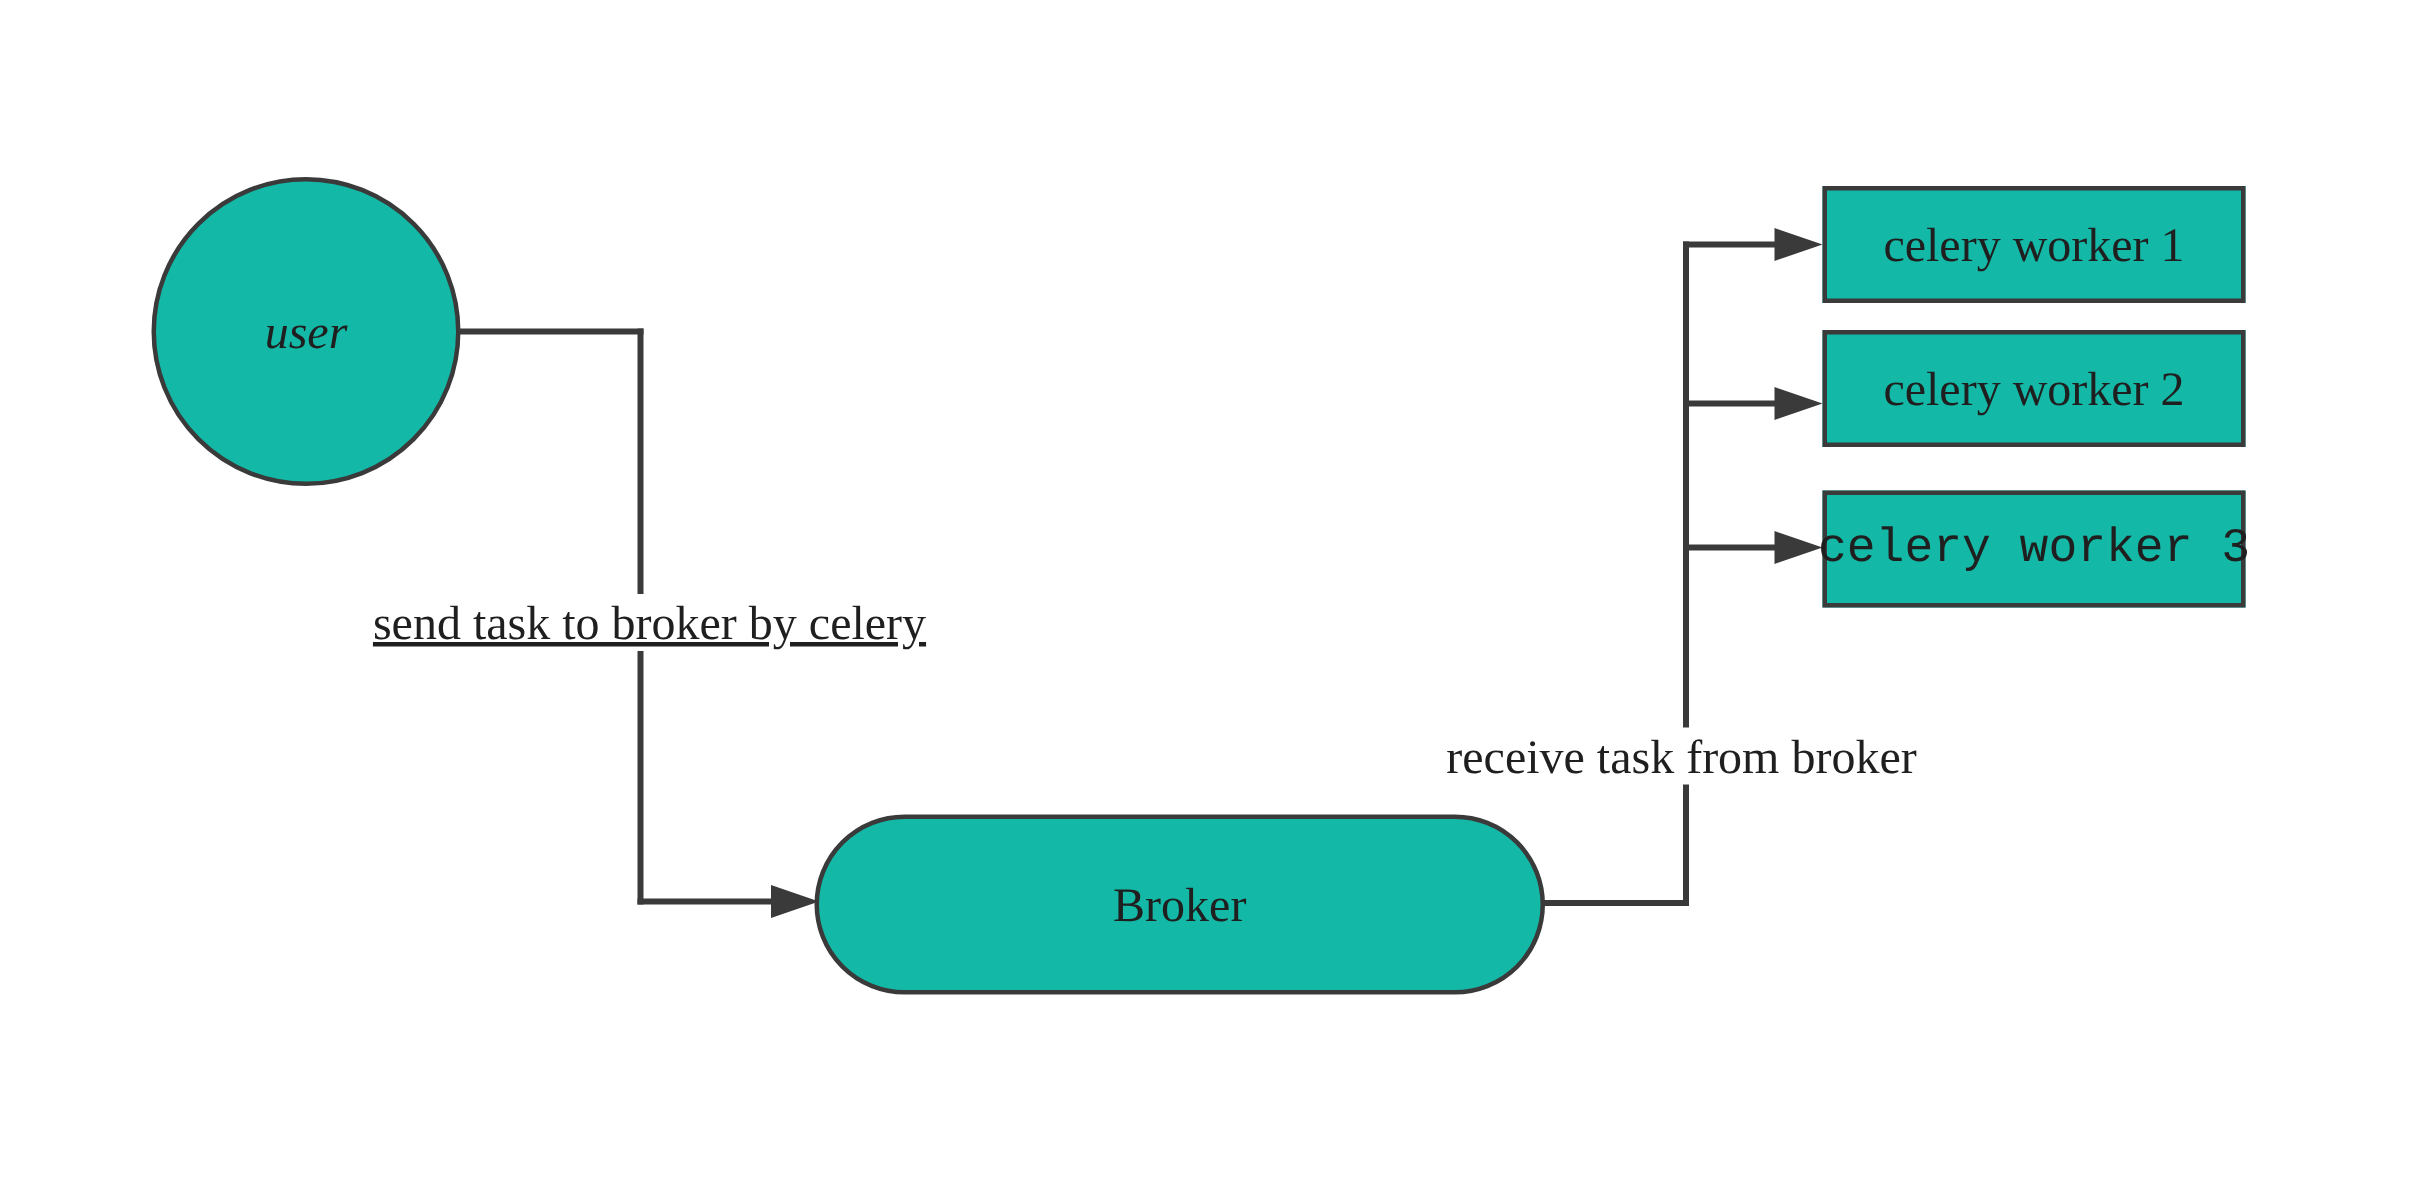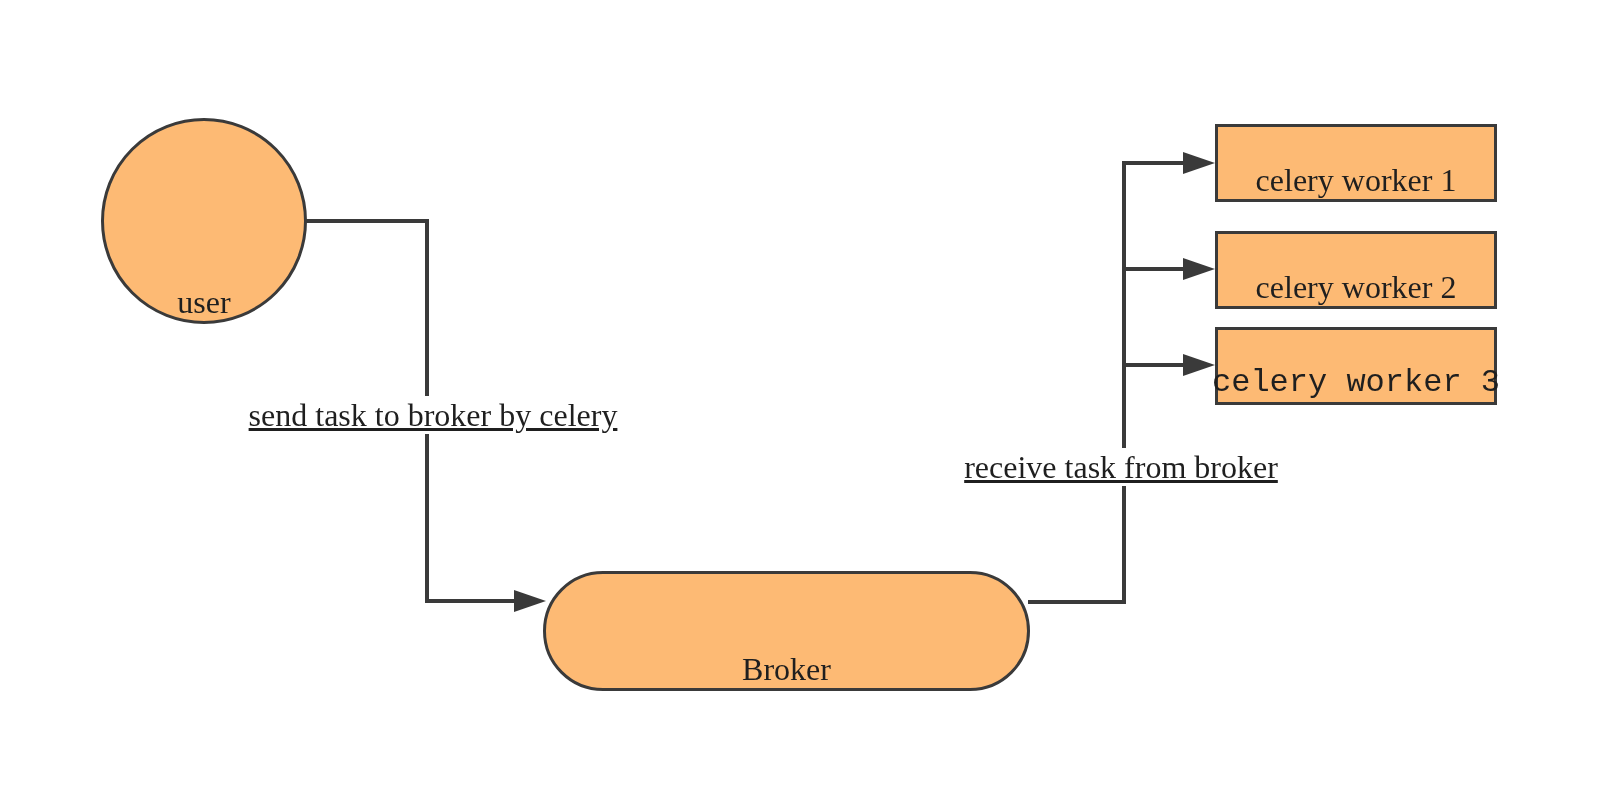--- a/index.html
+++ b/index.html
@@ -34,50 +34,50 @@
     height: 0;
     border-top: 11px solid transparent;
     border-bottom: 11px solid transparent;
     border-left: 32px solid #3a3a3a;
   }
   
   .node {
     position: absolute;
     box-sizing: content-box;
     border: 3px solid #3a3a3a;
-    background: #fdba74;
+    background: #14b8a6;
     display: flex;
     flex-direction: column;
     align-items: center;
-    justify-content: flex-end;
+    justify-content: center;
     text-align: center;
     font-size: 32px;
     line-height: 38px;
     white-space: nowrap;
   }
   .circle { border-radius: 50%; }
-  .stadium { border-radius: 60px; margin-top: 28px; }
+  .stadium { border-radius: 60px; }
   
   .edge-label {
     position: absolute;
     transform: translate(-50%, -50%);
     background: #ffffff;
     padding: 2px 8px;
     font-size: 32px;
     line-height: 34px;
     white-space: nowrap;
     z-index: 5;
   }
 </style>
 </head>
 <body>
 
 <div class="canvas">
 
-  <div class="node circle" style="left:101px; top:118px; width:200px; height:200px;">
+  <div class="node circle" style="left:101px; top:118px; width:200px; height:200px;font-style:italic;">
     <div>user</div>
   </div>
 
   <div class="line h" style="left:305px; top:219px; width:124px;"></div>
   <div class="line v" style="left:425px; top:219px; height:384px;"></div>
   <div class="line h" style="left:425px; top:599px; width:90px;"></div>
   <div class="arr" style="left:514px; top:590px;"></div>
   <div class="edge-label" style="left:433px; top:415px;text-decoration:underline;">send task to broker by celery</div>
 
   <div class="node stadium" style="left:543px; top:543px; width:481px; height:114px;">
@@ -89,25 +89,25 @@
 
   <div class="line h" style="left:1122px; top:161px; width:64px;"></div>
   <div class="arr" style="left:1183px; top:152px;"></div>
 
   <div class="line h" style="left:1122px; top:267px; width:64px;"></div>
   <div class="arr" style="left:1183px; top:258px;"></div>
 
   <div class="line h" style="left:1122px; top:363px; width:64px;"></div>
   <div class="arr" style="left:1183px; top:354px;"></div>
 
-  <div class="edge-label" style="left:1121px; top:467px;text-decoration:underline;">receive task from broker</div>
+  <div class="edge-label" style="left:1121px; top:504px;">receive task from broker</div>
 
   <div class="node" style="left:1215px; top:124px; width:276px; height:72px;">
     <div>celery worker 1</div>
   </div>
-  <div class="node" style="left:1215px; top:231px; width:276px; height:72px;">
+  <div class="node" style="left:1215px; top:220px; width:276px; height:72px;">
     <div>celery worker 2</div>
   </div>
   <div class="node" style="left:1215px; top:327px; width:276px; height:72px;font-family:Liberation Mono, monospace;">
     <div>celery worker 3</div>
   </div>
 
 </div>
 
 </body></html>

